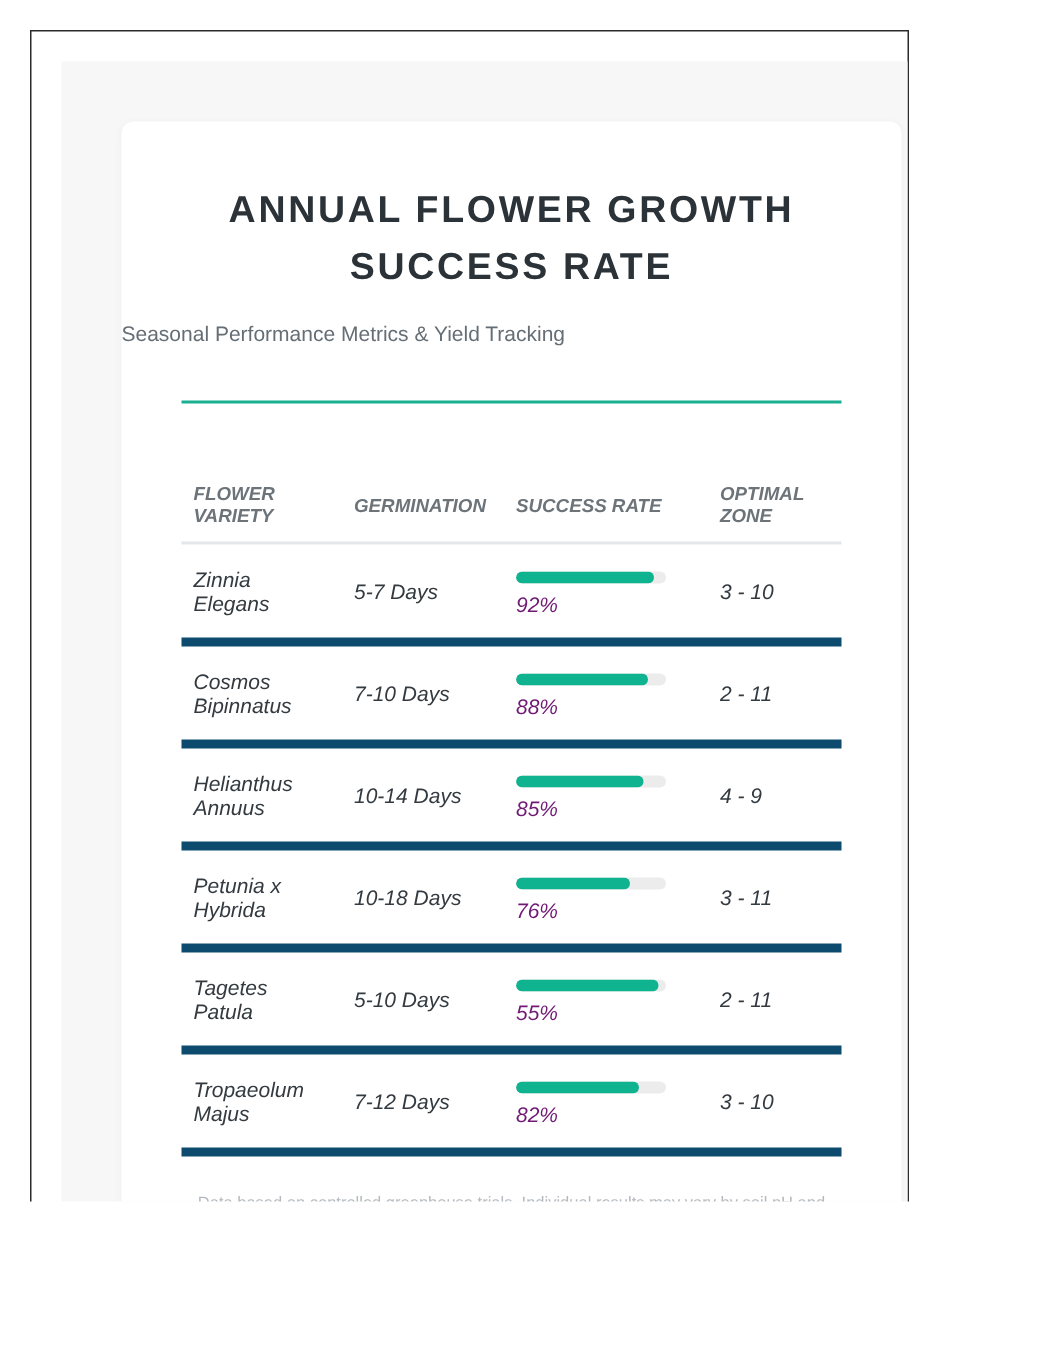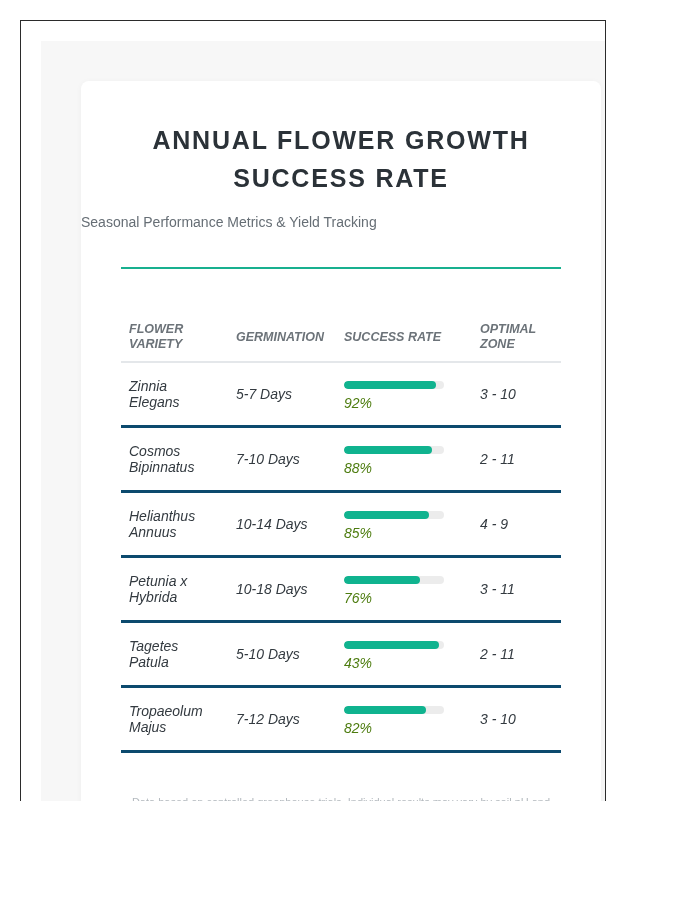--- a/index.html
+++ b/index.html
@@ -18,26 +18,26 @@
            color: #2b3238; margin: 0; }
   .subtitle { position: absolute; left: 0; top: 133px; width: 520px; 
               font-size: 14px; color: #666e75; }
   .divider { position: absolute; left: 40px; top: 186px; width: 440px; height: 2px;
              background: #18b08f; }
   table { position: absolute; left: 40px; top: 232px; width: 440px; border-collapse: collapse; font-style: italic; }
   th { text-align: left; font-size: 12.5px; font-weight: bold; color: #6c7379;
        text-transform: uppercase; padding: 8px 8px; line-height: 15px; vertical-align: middle;
        border-bottom: 2px solid #e4e7ea; height: 32px; }
   td { font-size: 14px; color: #333a40; padding: 0 8px; height: 62px; line-height: 16px;
-       border-bottom: 3px solid #0c4a6e; vertical-align: middle; }
+       border-bottom: 6px solid #0c4a6e; vertical-align: middle; }
   .c1 { width: 91px; } .c2 { width: 92px; margin-left: 20px; } .c3 { width: 120px; }
   .bar-wrap { width: 100px; padding-top: 4px; }
   .bar-track { width: 100px; height: 8px; background: #ececec; border-radius: 4px; overflow: hidden; }
   .bar-fill { height: 8px; background: #10b38f; border-radius: 4px; }
-  .pct { font-size: 14px; color: #4d7c0f; margin-top: 6px; line-height: 16px; }
+  .pct { font-size: 14px; color: #701a75; margin-top: 6px; line-height: 16px; }
   .footer { position: absolute; left: 0; top: 715px; width: 520px; text-align: center;
             font-size: 11px; color: #b3b9be; }
 </style>
 </head>
 <body>
 
 <div class="frame">
   <div class="page-bg">
     <div class="card">
       <h1 class="title">
@@ -110,21 +110,21 @@
     <td>3 - 11</td>
   </tr>
             <tr>
     <td>Tagetes Patula</td>
     <td>5-10 Days</td>
     <td>
       <div class="bar-wrap">
         <div class="bar-track">
           <div class="bar-fill" style="width: 95%;"></div>
         </div>
-        <div class="pct">43%</div>
+        <div class="pct">55%</div>
       </div>
     </td>
     <td>2 - 11</td>
   </tr>
             <tr>
     <td>Tropaeolum Majus</td>
     <td>7-12 Days</td>
     <td>
       <div class="bar-wrap">
         <div class="bar-track">

